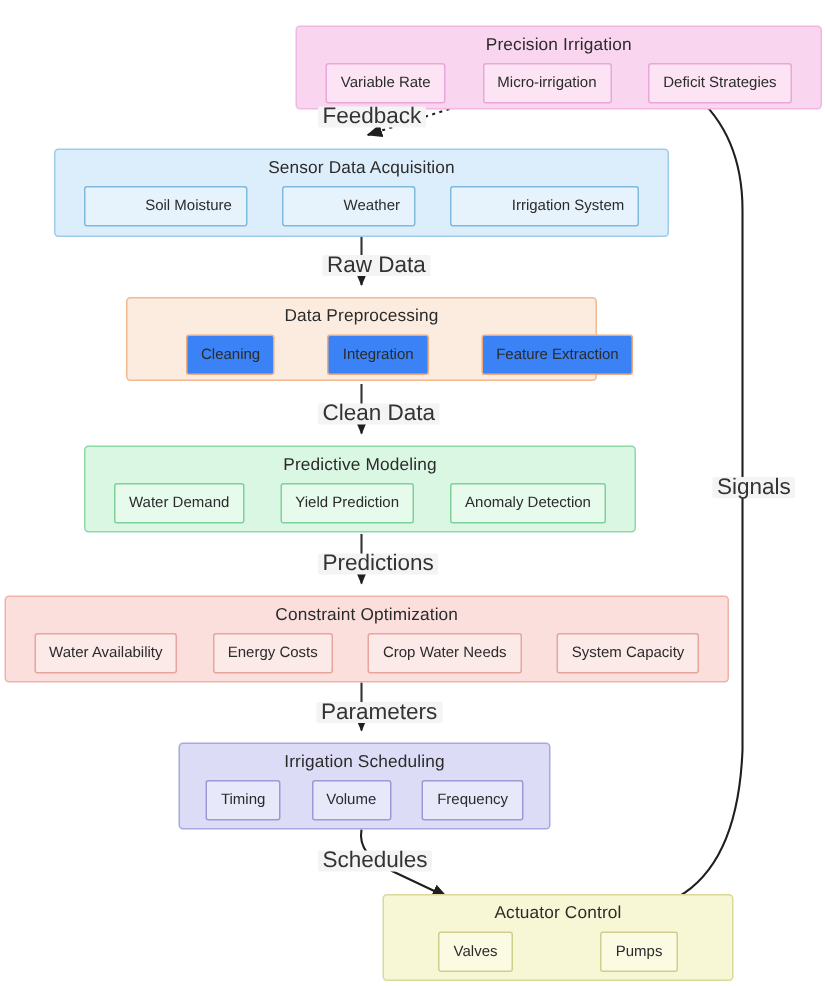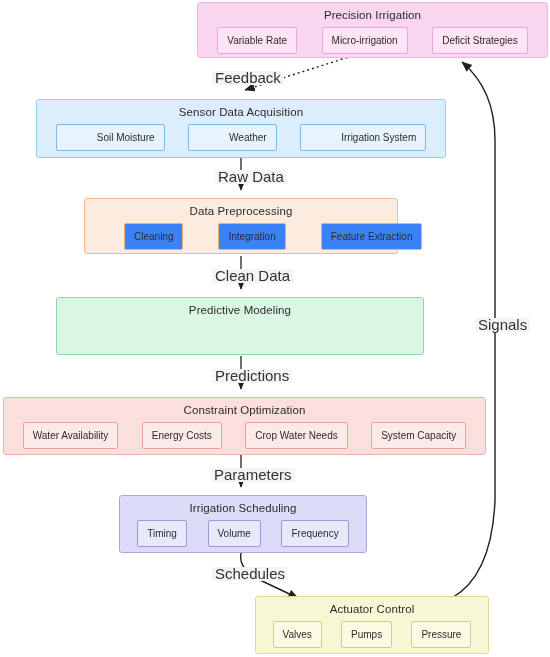--- a/index.html
+++ b/index.html
@@ -53,21 +53,21 @@
     border-style: solid;
     border-radius: 2px;
     font-size: 10px;
     color: #2b2b2b;
     text-align: left;
     padding: 6px 9px;
     white-space: nowrap;
     line-height: 13px;
   }
   
-  .c-pink { background: #f9d5ef; border-color: #f1b8e4; }
+  .c-pink { background: #f9d5ef; border-color: #f1b8e4; margin-top: 15px; }
   .c-pink .node { background: #fce4f5; border-color: #e9a8d8; }
   
   .c-blue { background: #dceefb; border-color: #9ecbe8; }
   .c-blue .node { background: #e7f3fc; border-color: #7fb9de; padding-left: 40px; }
   
   .c-orange { background: #fcebdf; border-color: #f3ba92; }
   .c-orange .node { background: #3b82f6; border-color: #efab7d; margin-left: 29px; }
   
   .c-green { background: #d9f7e2; border-color: #8ed9a8; }
   .c-green .node { background: #e6fbec; border-color: #7fd19c; }
@@ -142,20 +142,25 @@
     <div class="cluster-title">Data Preprocessing</div>
     <div class="node-row">
       <div class="node">Cleaning</div>
       <div class="node">Integration</div>
       <div class="node">Feature Extraction</div>
     </div>
   </div>
 
   <div class="cluster c-green" style="left:56px; top:297px; width:368px; height:58px;">
     <div class="cluster-title">Predictive Modeling</div>
+    <div class="node-row">
+      <div class="node">Water Demand</div>
+      <div class="node">Yield Prediction</div>
+      <div class="node">Anomaly Detection</div>
+    </div>
   </div>
 
   <div class="cluster c-red" style="left:3px; top:397px; width:483px; height:58px;">
     <div class="cluster-title">Constraint Optimization</div>
     <div class="node-row">
       <div class="node">Water Availability</div>
       <div class="node">Energy Costs</div>
       <div class="node">Crop Water Needs</div>
       <div class="node">System Capacity</div>
     </div>
@@ -168,21 +173,20 @@
       <div class="node">Volume</div>
       <div class="node">Frequency</div>
     </div>
   </div>
 
   <div class="cluster c-yellow" style="left:255px; top:596px; width:234px; height:58px;">
     <div class="cluster-title">Actuator Control</div>
     <div class="node-row">
       <div class="node">Valves</div>
       <div class="node">Pumps</div>
-      <div class="node">Pressure</div>
     </div>
   </div>
 
   <div class="edge-label" style="left:212px; top:71px;">Feedback</div>
   <div class="edge-label" style="left:215px; top:170px;">Raw Data</div>
   <div class="edge-label" style="left:212px; top:269px;">Clean Data</div>
   <div class="edge-label" style="left:212px; top:369px;">Predictions</div>
   <div class="edge-label" style="left:211px; top:468px;">Parameters</div>
   <div class="edge-label" style="left:212px; top:567px;">Schedules</div>
   <div class="edge-label" style="left:475px; top:318px;">Signals</div>

